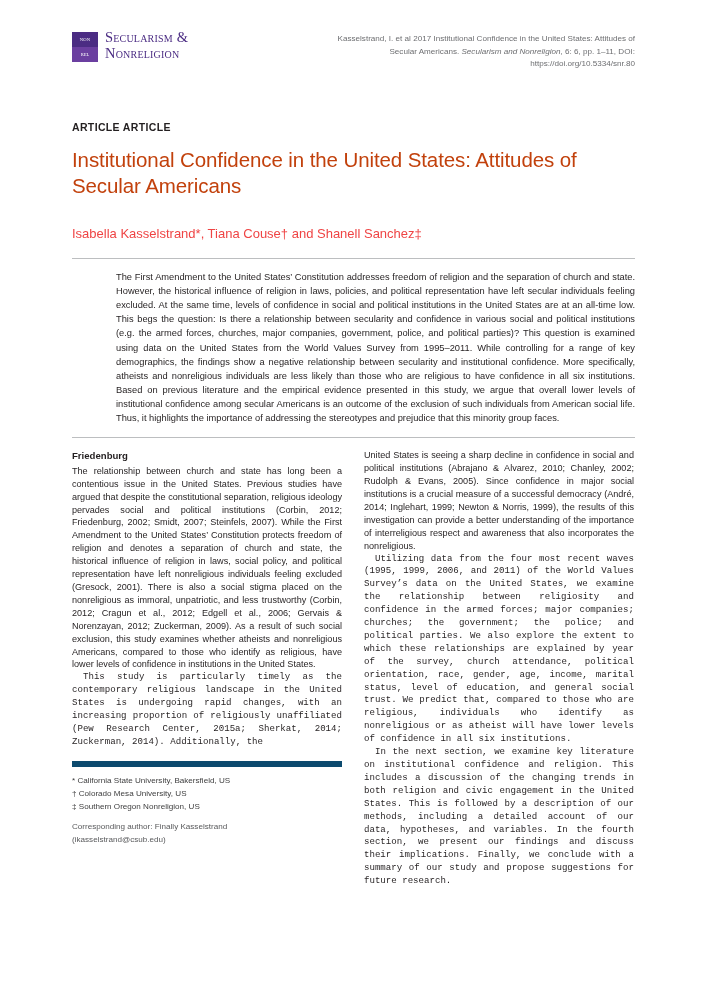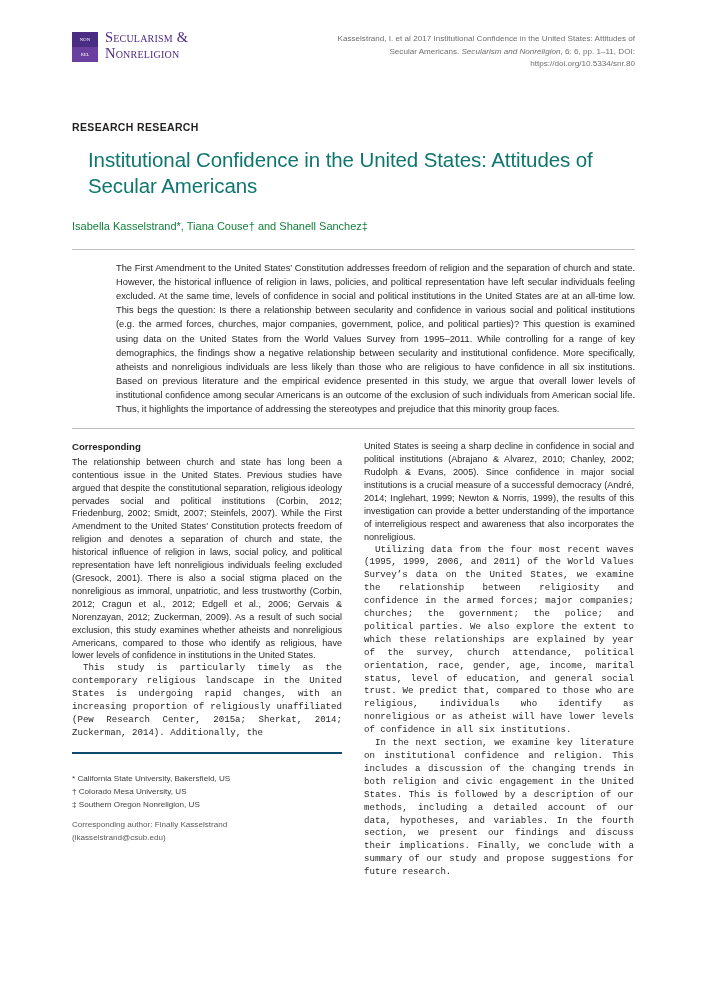--- a/index.html
+++ b/index.html
@@ -93,31 +93,31 @@
 
   
   .research-type {
     margin-top: 50px;
     font-size: 10.5px;
     font-weight: bold;
     letter-spacing: .35px;
     color: #231f20;
   }
   h1.title {
-    margin: 14px 0 0 16px;
+    margin: 14px 0 0 0;
     font-size: 20.5px;
     font-weight: normal;
     line-height: 1.3;
-    color: #0f766e;
+    color: #c2410c;
     letter-spacing: -0.1px;
   }
   .authors {
-    margin-top: 20px;
-    font-size: 11px;
-    color: #15803d;
+    margin-top: 26px;
+    font-size: 13px;
+    color: #ef4444;
     font-weight: normal;
   }
 
   .rule {
     border: none;
     border-top: 1px solid #bcbec0;
     margin: 17px 0 0 0;
   }
 
   .abstract {
@@ -153,22 +153,22 @@
     font-size: 9.6px;
     font-weight: bold;
     margin: 0 0 2px 0;
   }
   .col p { margin: 0; }
   .col p.indent { text-indent: 11px; font-family: Liberation Mono, monospace; }
 
   
   .footnotes {
     margin-top: 12px;
-    padding-top: 18px;
-    border-top: 2px solid #0c4a6e;
+    padding-top: 7px;
+    border-top: 6px solid #0c4a6e;
     width: 270px;
     font-size: 8.1px;
     line-height: 1.62;
     color: #404041;
   }
   .footnotes .fn { white-space: nowrap; }
   .footnotes .corr { margin-top: 7px; color: #58595b; }
 </style>
 </head>
 <body>
@@ -186,33 +186,33 @@
         <div class="lw2">Nonreligion</div>
       </div>
     </div>
     <div class="citation">
       <span>Kasselstrand, I. et al 2017 Institutional Confidence in the</span>
       <span>United States: Attitudes of Secular Americans. </span><i>Secularism and</i>
       <i>Nonreligion</i><span>, 6: 6, pp. 1–11, DOI: https://doi.org/10.5334/snr.80</span>
     </div>
   </div>
 
-  <div class="research-type">RESEARCH RESEARCH</div>
+  <div class="research-type">ARTICLE ARTICLE</div>
   <h1 class="title">Institutional Confidence in the United States: Attitudes of Secular Americans</h1>
   <div class="authors">Isabella Kasselstrand*, Tiana Couse† and Shanell Sanchez‡</div>
 
   <hr class="rule">
 
   <div class="abstract">The First Amendment to the United States’ Constitution addresses freedom of religion and the separation of church and state. However, the historical influence of religion in laws, policies, and political representation have left secular individuals feeling excluded. At the same time, levels of confidence in social and political institutions in the United States are at an all-time low. This begs the question: Is there a relationship between secularity and confidence in various social and political institutions (e.g. the armed forces, churches, major companies, government, police, and political parties)? This question is examined using data on the United States from the World Values Survey from 1995–2011. While controlling for a range of key demographics, the findings show a negative relationship between secularity and institutional confidence. More specifically, atheists and nonreligious individuals are less likely than those who are religious to have confidence in all six institutions. Based on previous literature and the empirical evidence presented in this study, we argue that overall lower levels of institutional confidence among secular Americans is an outcome of the exclusion of such individuals from American social life. Thus, it highlights the importance of addressing the stereotypes and prejudice that this minority group faces.</div>
 
   <hr class="rule2">
 
   <div class="columns">
     <div class="col">
-      <h2>Corresponding</h2>
+      <h2>Friedenburg</h2>
       <p>The relationship between church and state has long been a contentious issue in the United States. Previous studies have argued that despite the constitutional separation, religious ideology pervades social and political institutions (Corbin, 2012; Friedenburg, 2002; Smidt, 2007; Steinfels, 2007). While the First Amendment to the United States’ Constitution protects freedom of religion and denotes a separation of church and state, the historical influence of religion in laws, social policy, and political representation have left nonreligious individuals feeling excluded (Gresock, 2001). There is also a social stigma placed on the nonreligious as immoral, unpatriotic, and less trustworthy (Corbin, 2012; Cragun et al., 2012; Edgell et al., 2006; Gervais &amp; Norenzayan, 2012; Zuckerman, 2009). As a result of such social exclusion, this study examines whether atheists and nonreligious Americans, compared to those who identify as religious, have lower levels of confidence in institutions in the United States.</p>
       <p class="indent">This study is particularly timely as the contemporary religious landscape in the United States is undergoing rapid changes, with an increasing proportion of religiously unaffiliated (Pew Research Center, 2015a; Sherkat, 2014; Zuckerman, 2014). Additionally, the</p>
 
       <div class="footnotes">
         <div class="fn">* California State University, Bakersfield, US</div>
         <div class="fn">† Colorado Mesa University, US</div>
         <div class="fn">‡ Southern Oregon Nonreligion, US</div>
         <div class="corr">Corresponding author: Finally Kasselstrand</div>
         <div class="corr" style="margin-top:0">(ikasselstrand@csub.edu)</div>
       </div>

